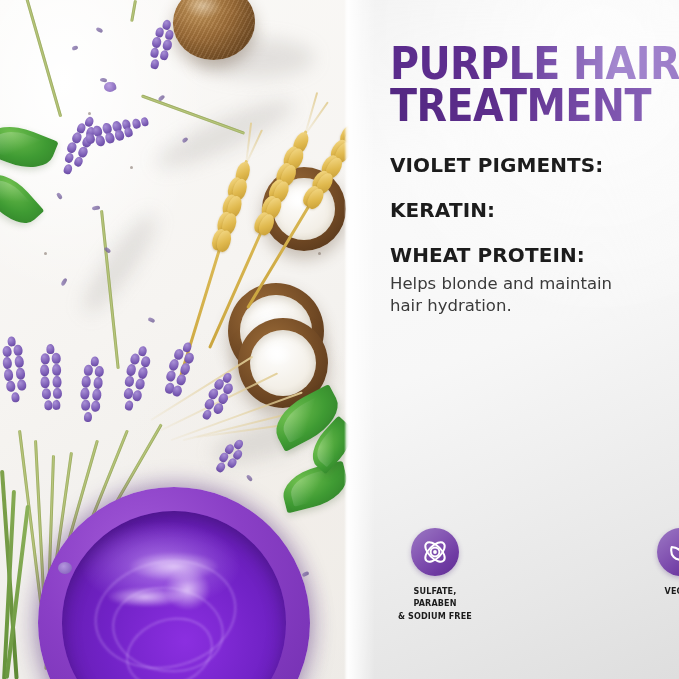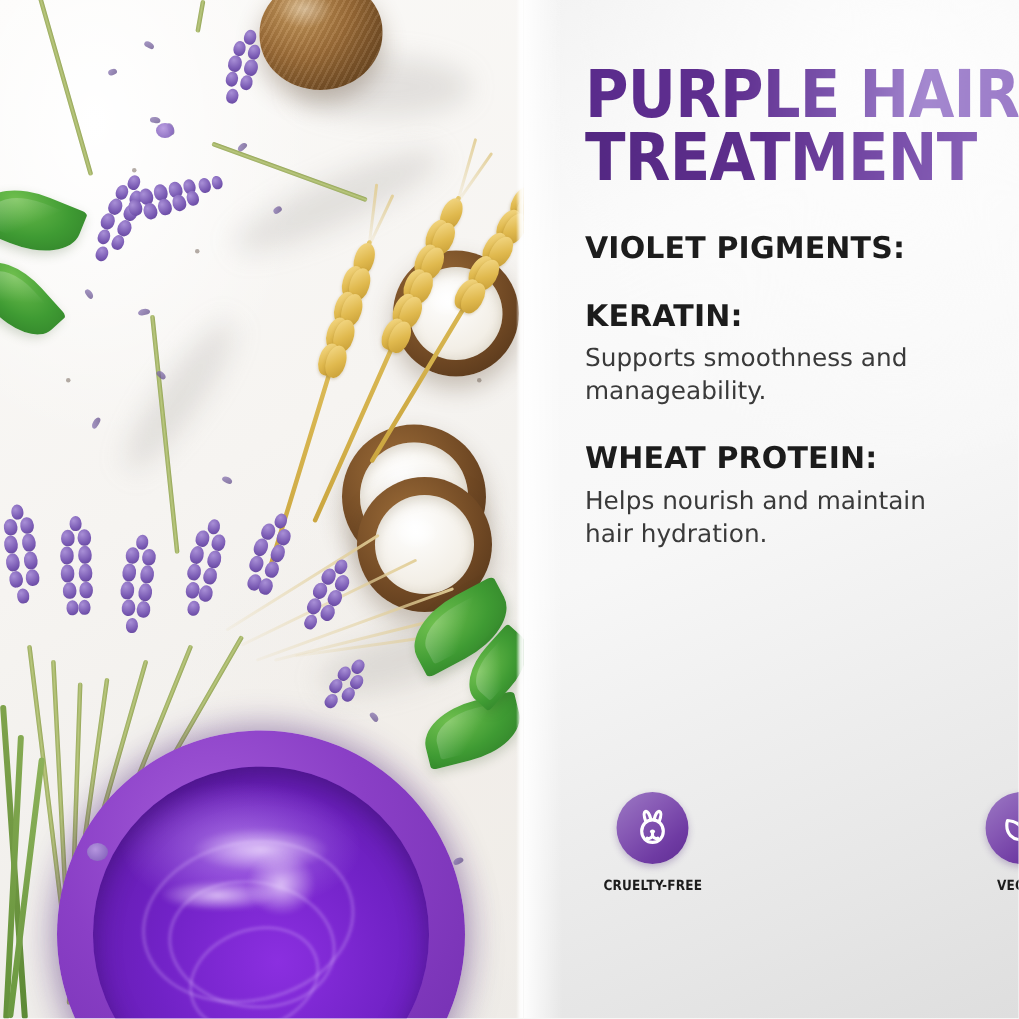--- a/index.html
+++ b/index.html
@@ -541,47 +541,44 @@
       <span class="ln ln1">PURPLE HAIR</span>
       <span class="ln ln2">TREATMENT</span>
     </h1>
 
     <div class="benefit">
       <div class="benefit-title">VIOLET PIGMENTS:</div>
     </div>
 
     <div class="benefit">
       <div class="benefit-title">KERATIN:</div>
-      <div class="benefit-desc">Supports smoothness and manageability.</div>
     </div>
 
     <div class="benefit">
       <div class="benefit-title">WHEAT PROTEIN:</div>
-      <div class="benefit-desc">Helps nourish and maintain hair hydration.</div>
+      <div class="benefit-desc">Helps blonde and maintain hair hydration.</div>
     </div>
 
     <div class="badges">
-
 
       <div class="badge">
         <div class="badge-circle">
           <svg width="32" height="32" viewBox="0 0 32 32">
-            <g fill="none" stroke="#ffffff" stroke-width="2.1" stroke-linecap="round" stroke-linejoin="round">
-              <path d="M11.6 11.8C10.4 8.6 10.0 5.6 11.3 5.0c1.3-0.6 2.8 1.9 3.6 5.2"></path>
-              <path d="M20.4 11.8c1.2-3.2 1.6-6.2 0.3-6.8-1.3-0.6-2.8 1.9-3.6 5.2"></path>
-              <path d="M16 10.6c-4.0 0-7.2 3.3-7.2 7.6 0 4.3 3.2 7.4 7.2 7.4s7.2-3.1 7.2-7.4c0-4.3-3.2-7.6-7.2-7.6z"></path>
-              <path d="M16 19.2v2.2"></path>
-              <path d="M16 21.4c-1.0 1.5-2.4 1.9-3.5 1.4"></path>
-              <path d="M16 21.4c1.0 1.5 2.4 1.9 3.5 1.4"></path>
+            <g fill="none" stroke="#ffffff" stroke-width="2" stroke-linecap="round">
+              <ellipse cx="16" cy="16" rx="12.2" ry="6.2" transform="rotate(45 16 16)"></ellipse>
+              <ellipse cx="16" cy="16" rx="12.2" ry="6.2" transform="rotate(-45 16 16)"></ellipse>
+              <circle cx="16" cy="16" r="4.4"></circle>
             </g>
-            <ellipse cx="16" cy="18.3" rx="1.7" ry="1.3" fill="#ffffff"></ellipse>
+            <circle cx="16" cy="16" r="1.9" fill="#ffffff"></circle>
           </svg>
         </div>
-        <div class="badge-label">CRUELTY-FREE</div>
+        <div class="badge-label">SULFATE, PARABEN
+&amp; SODIUM FREE</div>
       </div>
+
 
       <div class="badge">
         <div class="badge-circle">
           <svg width="32" height="32" viewBox="0 0 32 32">
             <g fill="none" stroke="#ffffff" stroke-width="2.1" stroke-linecap="round" stroke-linejoin="round">
               <path d="M16 23.8C9.6 23.8 6.2 19.6 6.2 14.4c0-1.4 0.2-2.6 0.5-3.4 3.4 0.2 7.2 1.6 9.3 5.0"></path>
               <path d="M16 23.8c6.4 0 9.8-4.2 9.8-9.4 0-1.4-0.2-2.6-0.5-3.4-3.4 0.2-7.2 1.6-9.3 5.0"></path>
               <path d="M16 16v7.8"></path>
             </g>
           </svg>

